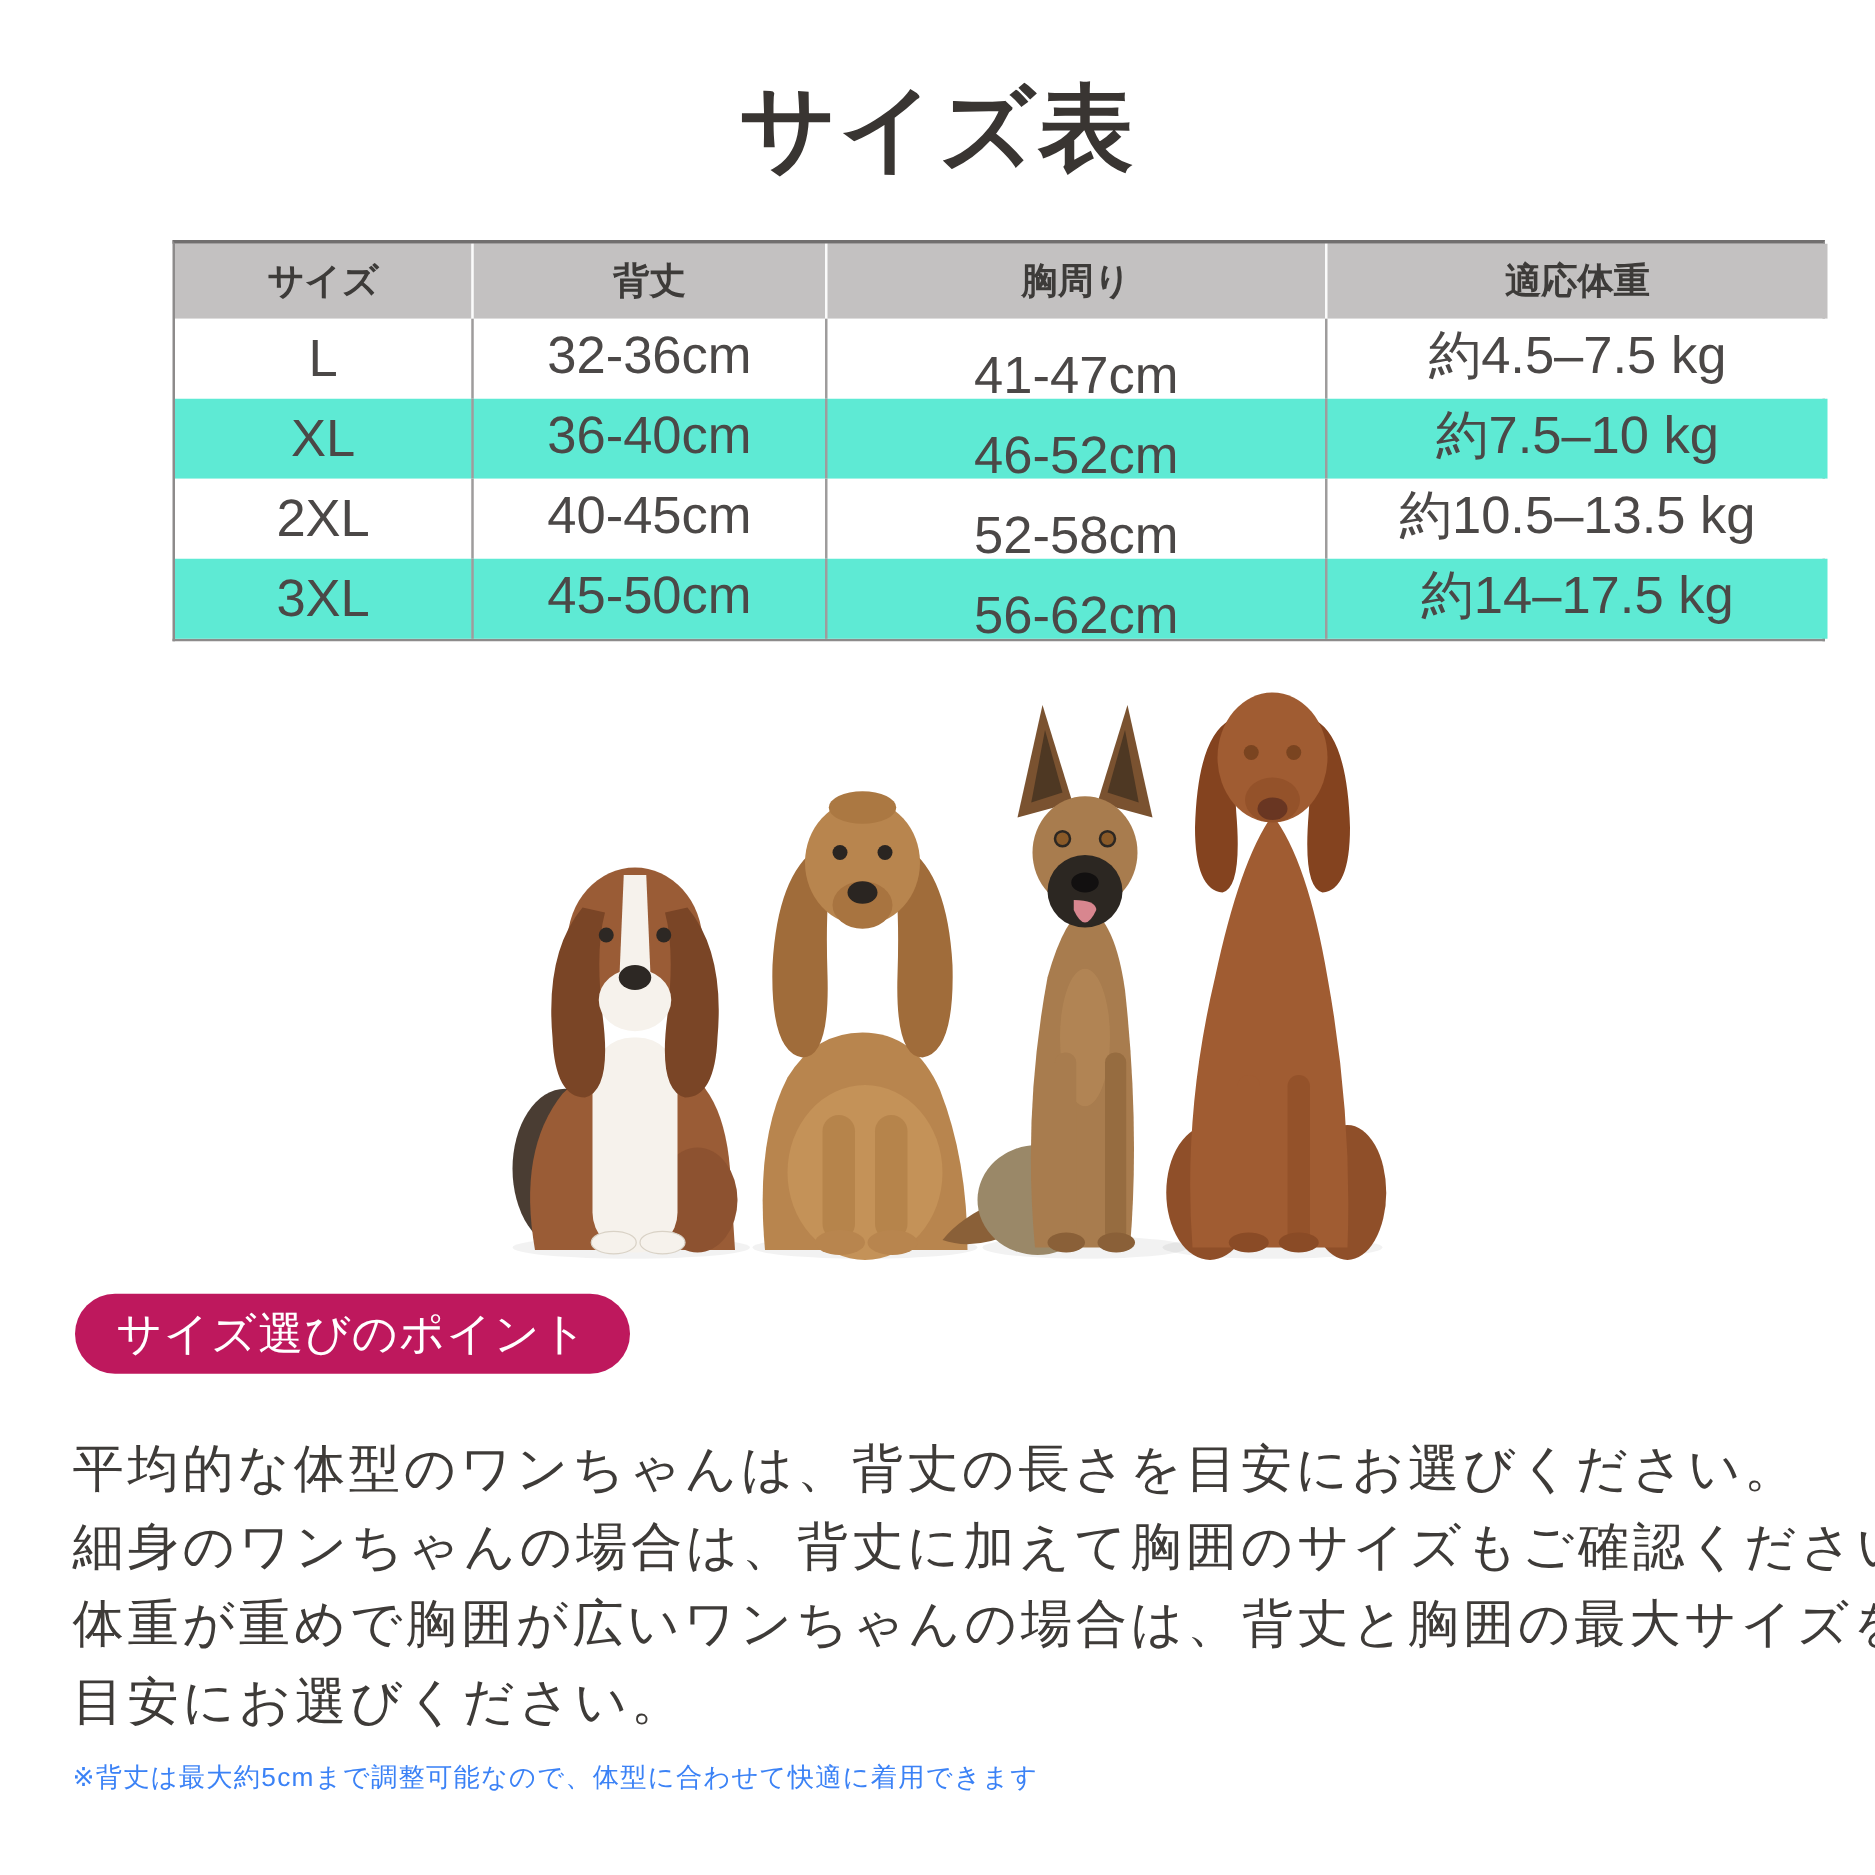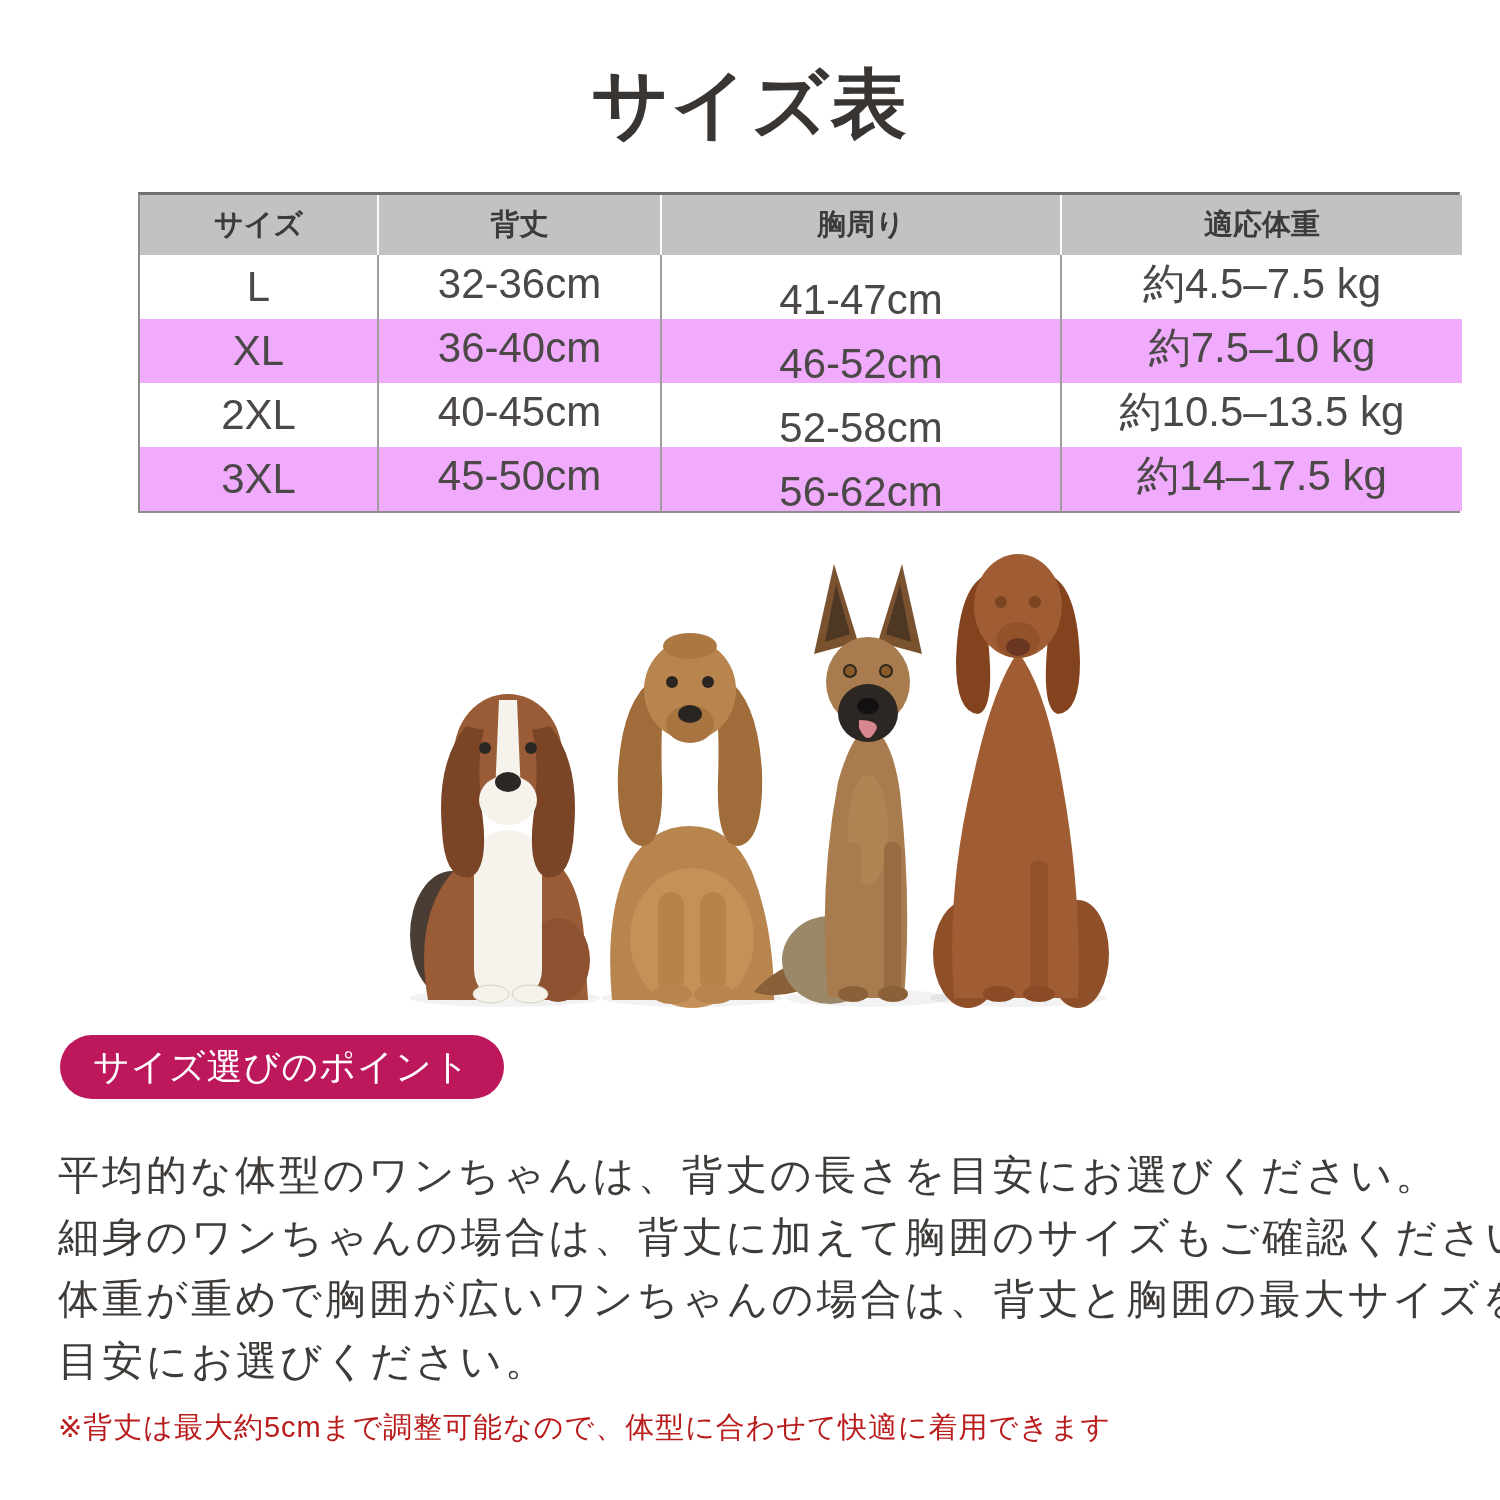--- a/index.html
+++ b/index.html
@@ -28,21 +28,21 @@
     height:60px; background:#c3c1c1;
     font-size:29px; font-weight:700; color:#3d3b39;
     text-align:center; vertical-align:middle;
   }
   table.size-table th + th { border-left:2px solid #fbfbfb; }
   table.size-table td {
     height:64px; font-size:42px; color:#4b4847;
     text-align:center; vertical-align:middle; background:#ffffff;
   }
   table.size-table td + td { border-left:2px solid #9e9c9c; }
-  table.size-table tr.stripe td { background:#f0abfc; }
+  table.size-table tr.stripe td { background:#5eead4; }
   td.c-size { font-size:40px; }
   td.c-weight { font-size:40px; }
   td .v { position:relative; display:inline-block; }
   td.c-back .v { top:-3px; }
   td.c-chest .v { top:13px; }
   td.c-weight .v { top:-3px; }
   .dogs-svg { position:absolute; left:400px; top:530px; }
   .points-badge {
     position:absolute; left:60px; top:1035px;
     height:64px; line-height:64px; padding:0 33px;
@@ -50,21 +50,21 @@
     color:#ffffff; font-size:36px; letter-spacing:1px;
     white-space:nowrap;
   }
   .size-tips {
     position:absolute; left:58px; top:1144px;
     font-size:41px; line-height:62px; letter-spacing:3px;
     color:#3e3b38; white-space:nowrap;
   }
   .footnote {
     position:absolute; left:58px; top:1408px;
-    font-size:29px; letter-spacing:1px; color:#b91c1c;
+    font-size:21px; letter-spacing:1px; color:#3b82f6;
     white-space:nowrap;
   }
 </style>
 </head>
 <body>
 
 <div class="page-title">サイズ表</div>
 
 <div class="table-frame">
   <table class="size-table">

